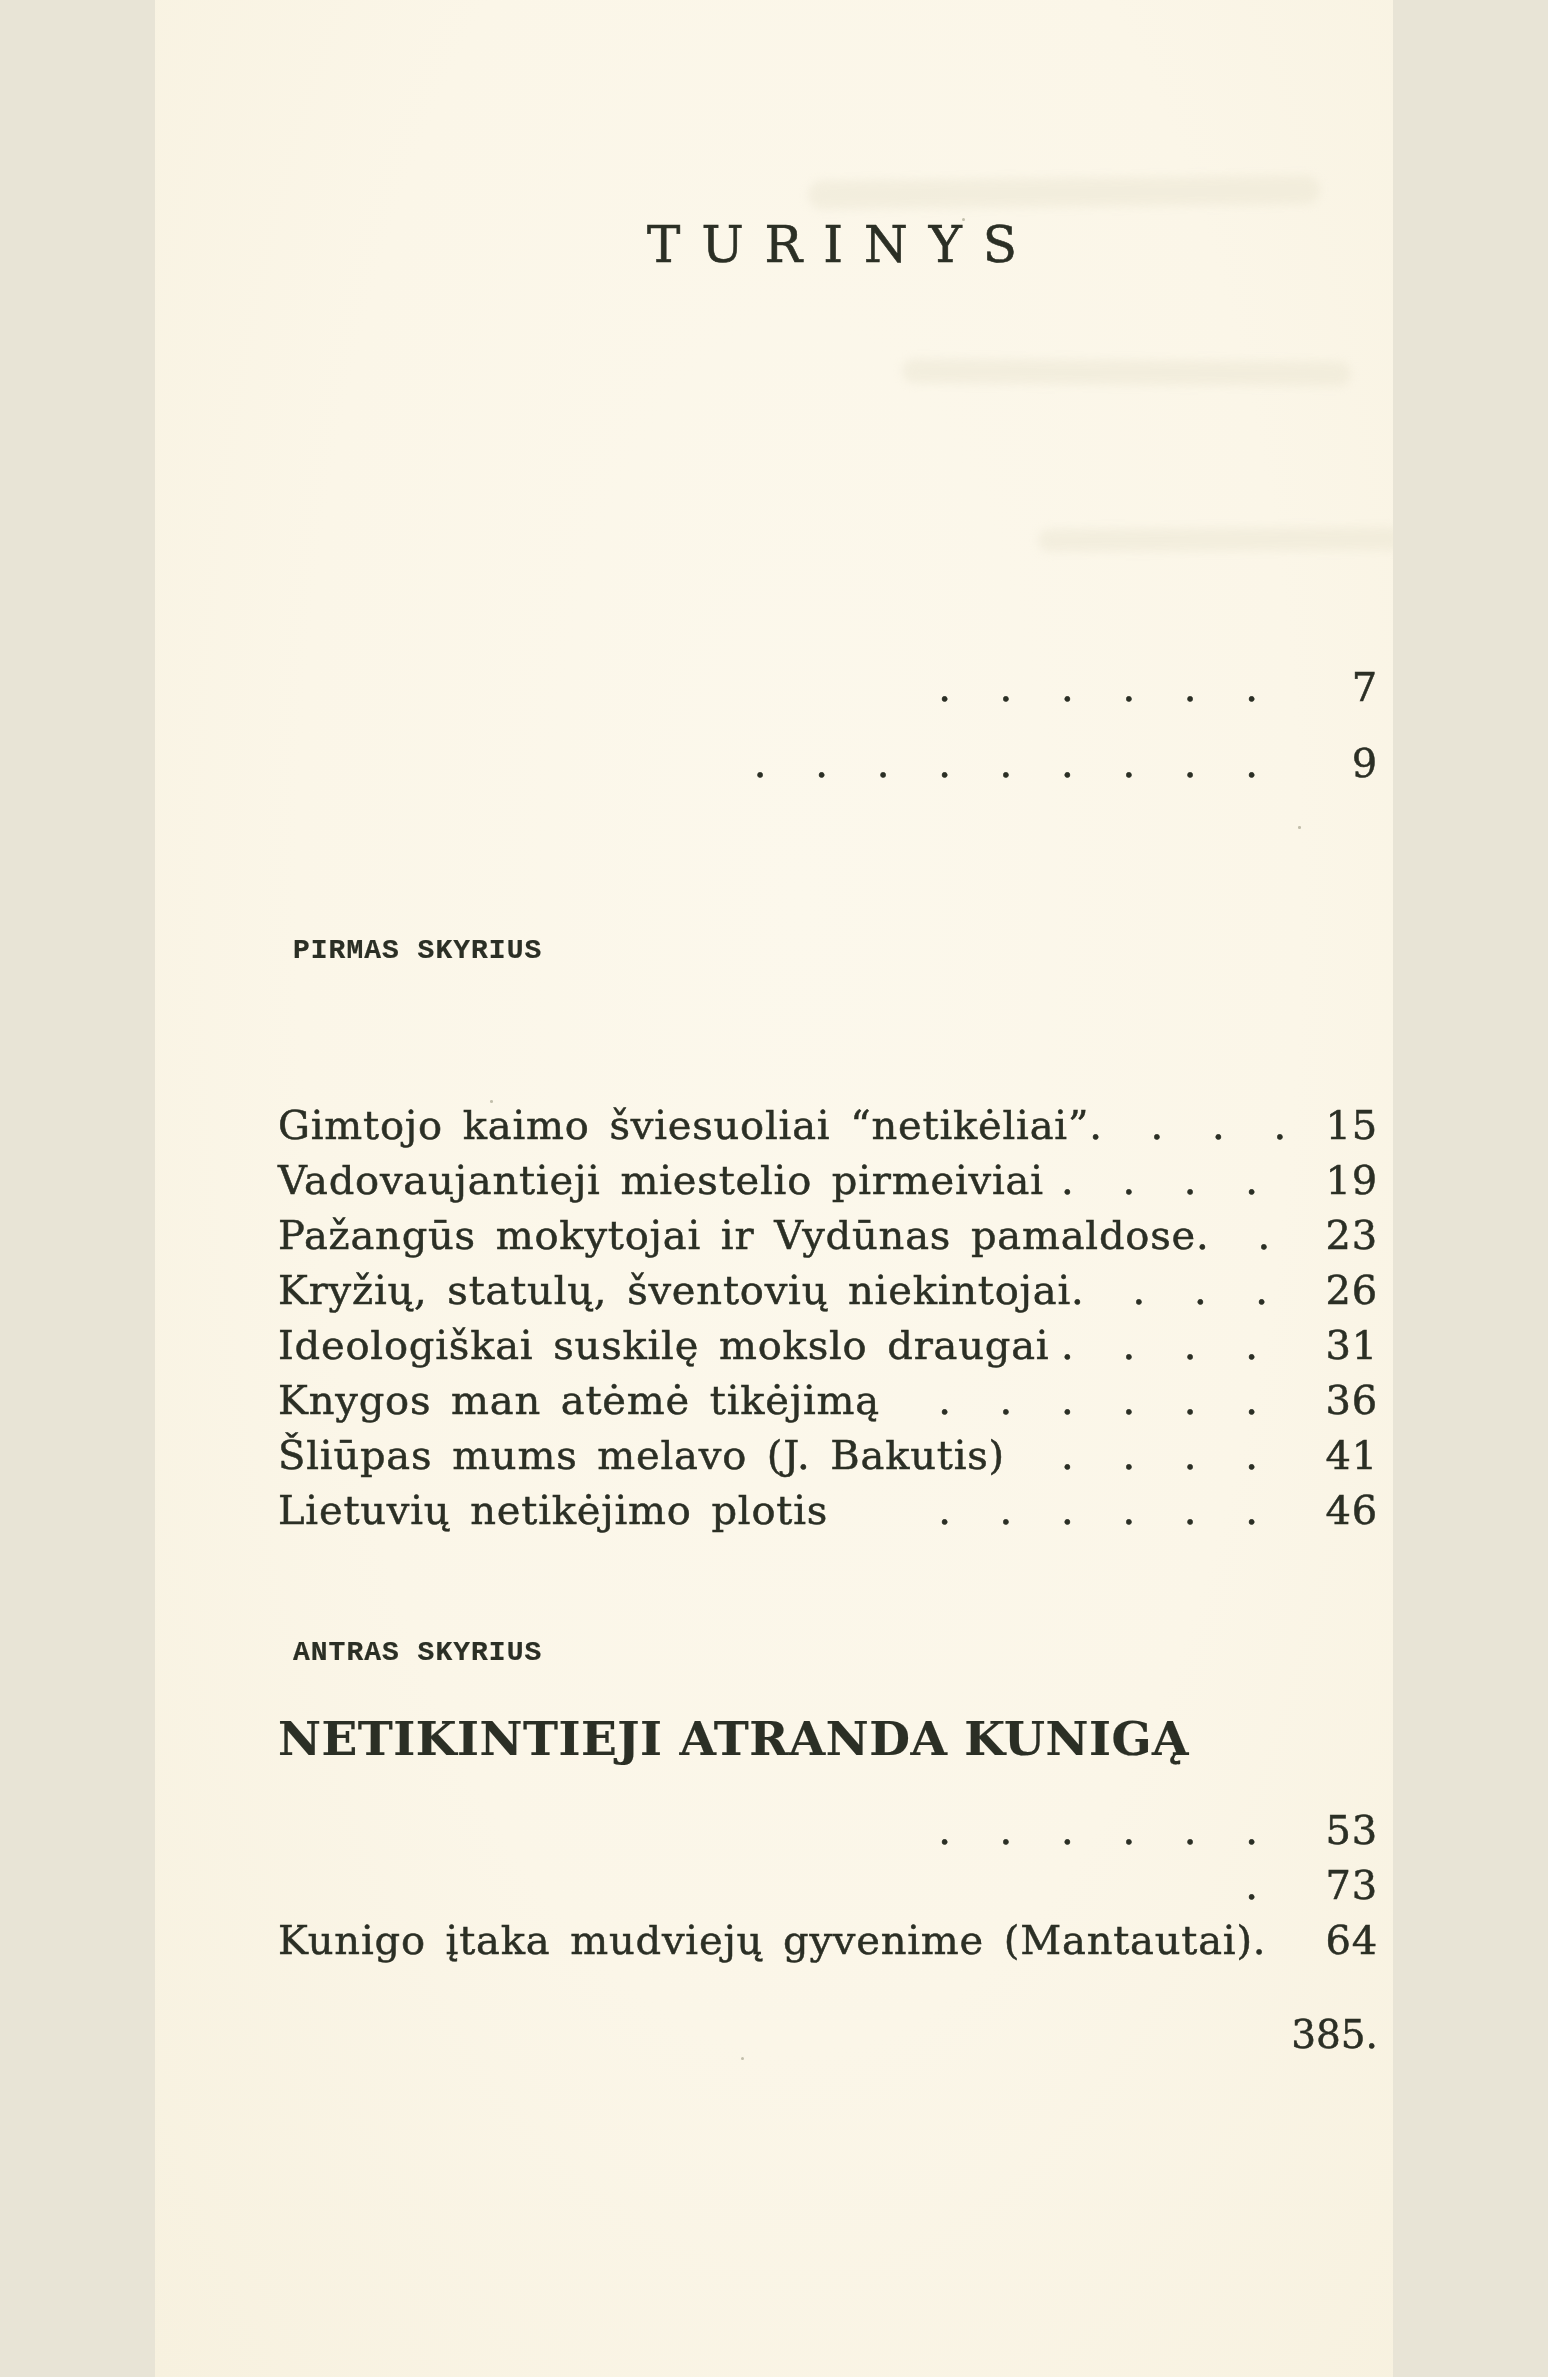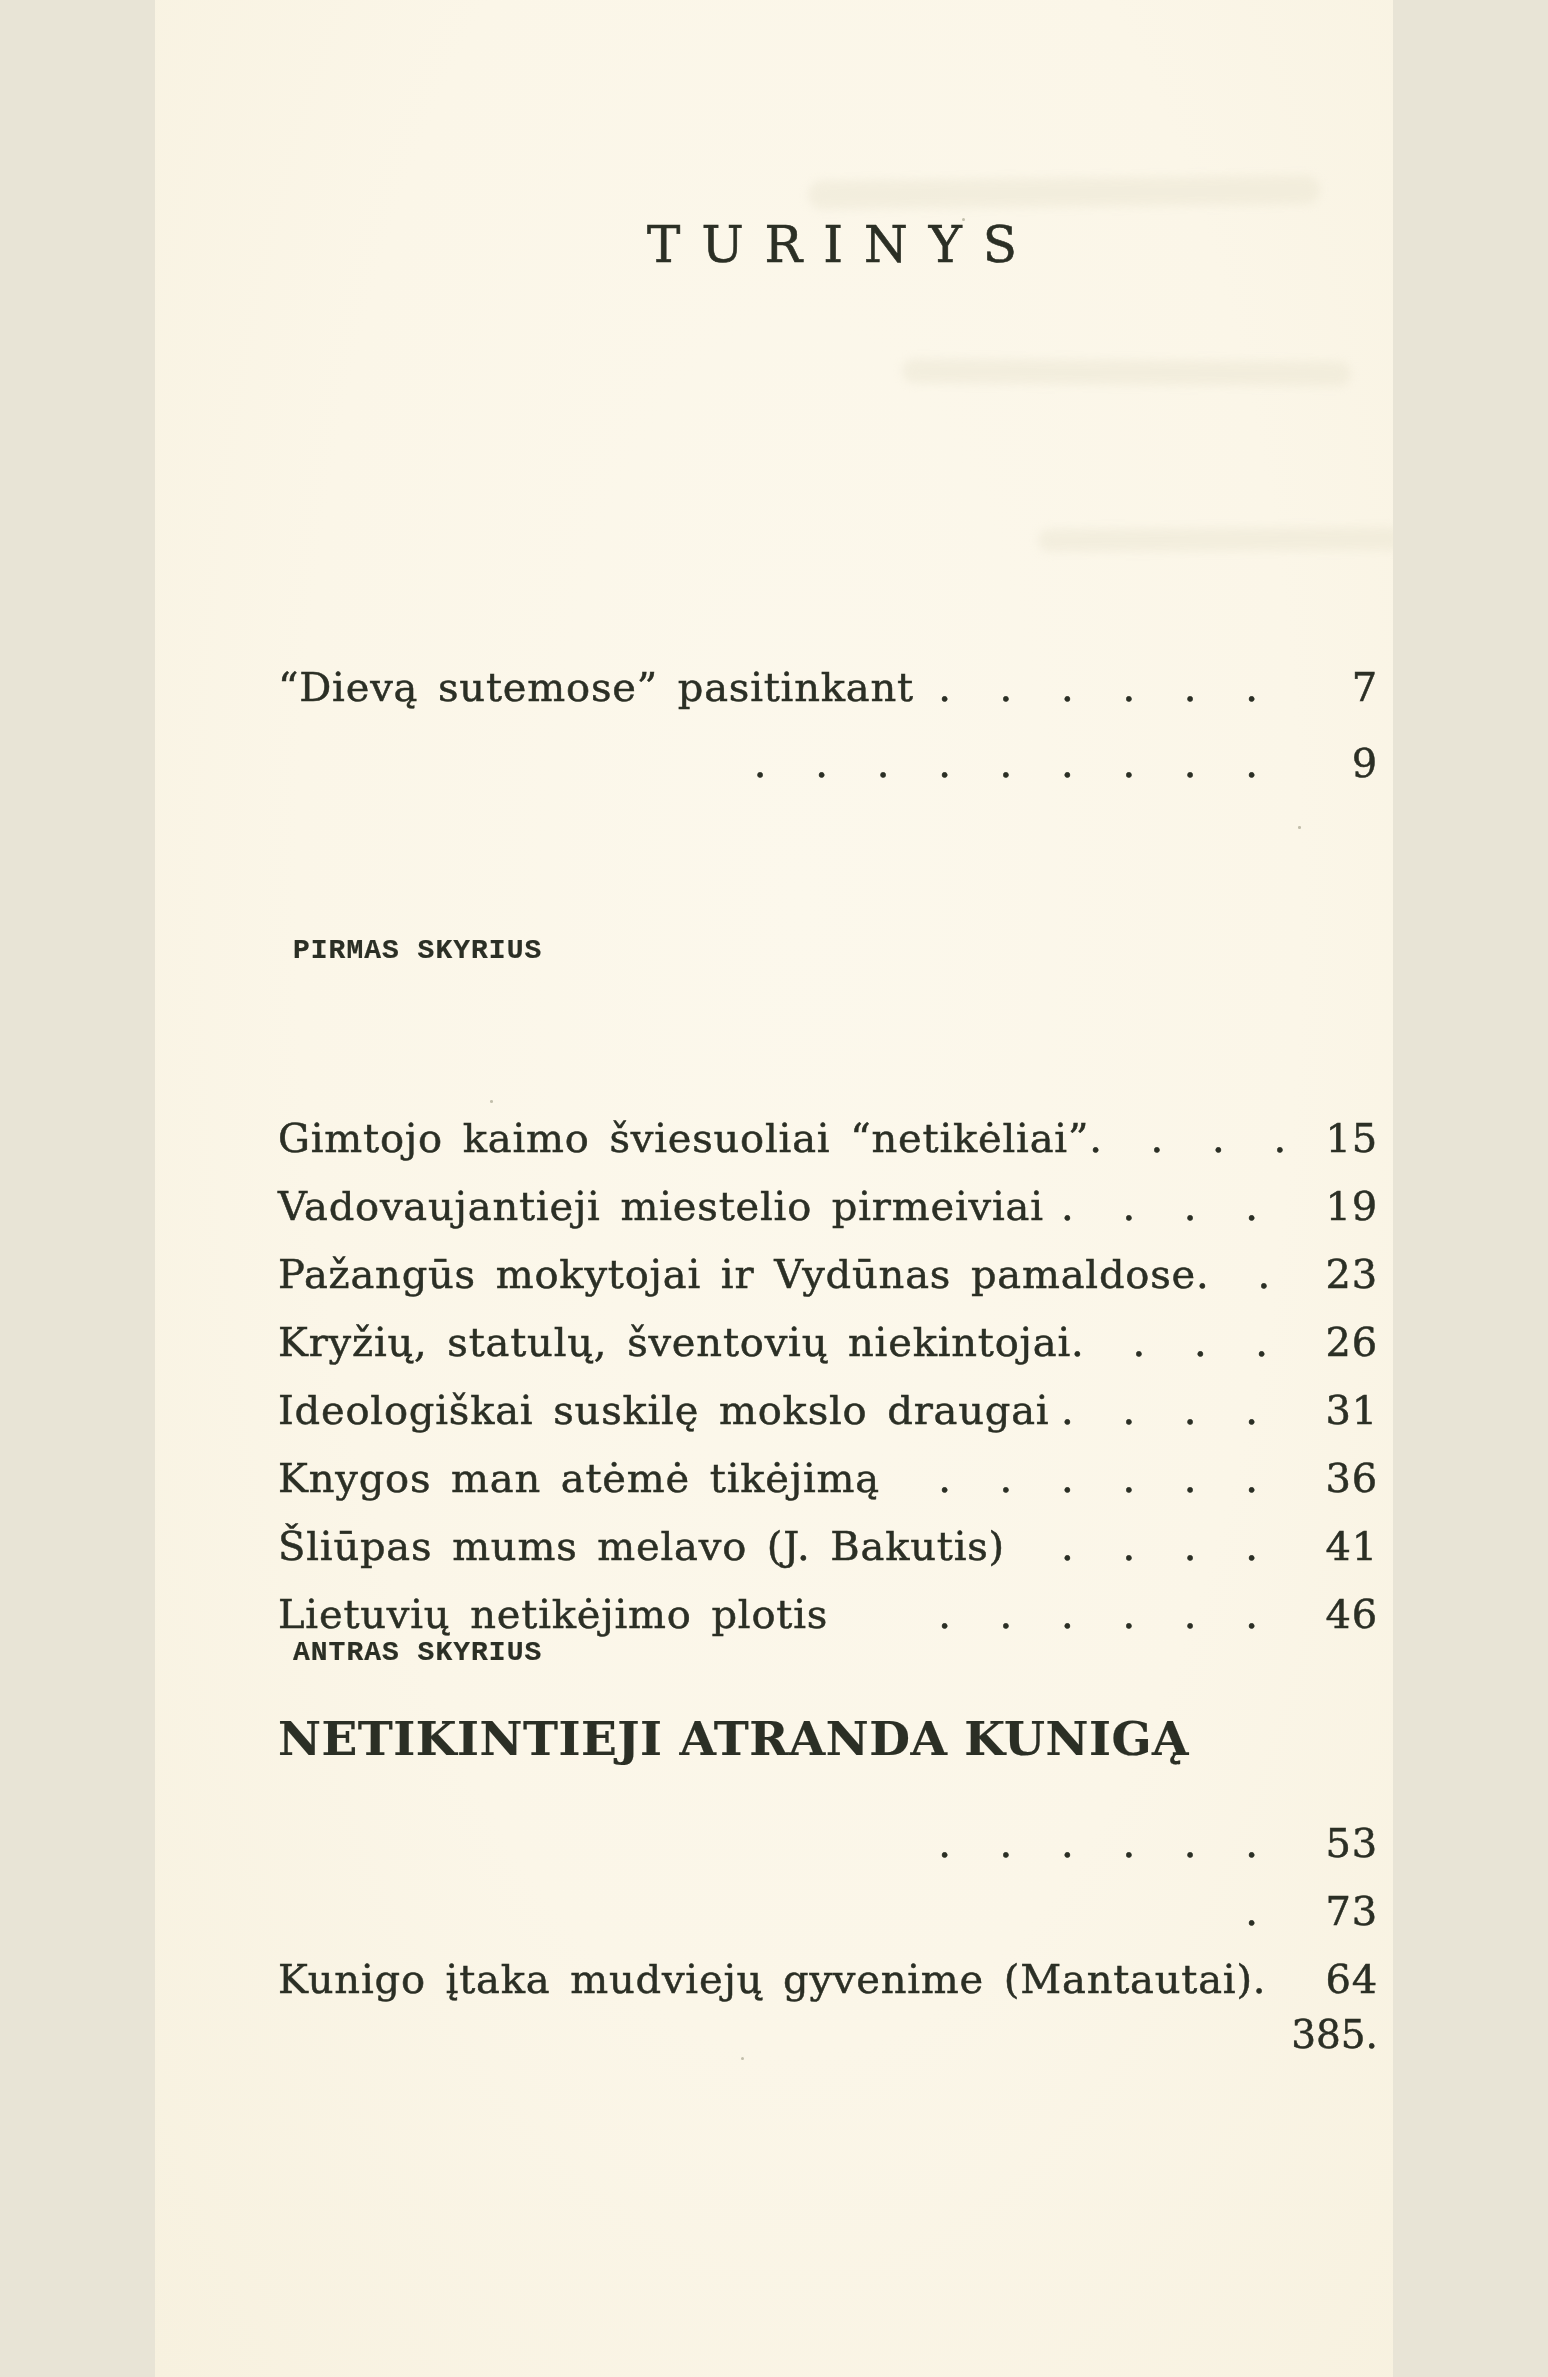--- a/index.html
+++ b/index.html
@@ -49,21 +49,21 @@
 
   .heading{
     position:absolute;left:0;
     font-size:47px;font-weight:bold;letter-spacing:0.5px;line-height:1;
     -webkit-text-stroke:0.2px currentColor;
   }
   .heading-1{top:1012px;}
   .heading-2{top:1715px;}
 
   .list{position:absolute;width:100%;}
-  .list .row{line-height:55px;margin-top:13px;}
+  .list .row{line-height:55px;}
   .list-1{top:1098px;}
   .list-2{top:1803px;}
 
   .folio{
     position:absolute;top:2015px;width:100%;
     text-align:right;font-size:39px;line-height:1;
     -webkit-text-stroke:0.5px currentColor;
   }
 
   
@@ -91,21 +91,20 @@
   <div class="speck speck-3"></div>
   <div class="speck speck-4"></div>
   <div class="speck speck-5"></div>
 
   <div class="content">
 
     <div class="title">TURINYS</div>
 
     <div class="front">
       <div class="row">
-        <span class="label">“Dievą sutemose” pasitinkant</span>
         <span class="dots">. . . . . .</span>
         <span class="num">7</span>
       </div>
       <div class="row">
         <span class="dots">. . . . . . . . .</span>
         <span class="num">9</span>
       </div>
     </div>
 
     <div class="kicker kicker-1">PIRMAS SKYRIUS</div>

